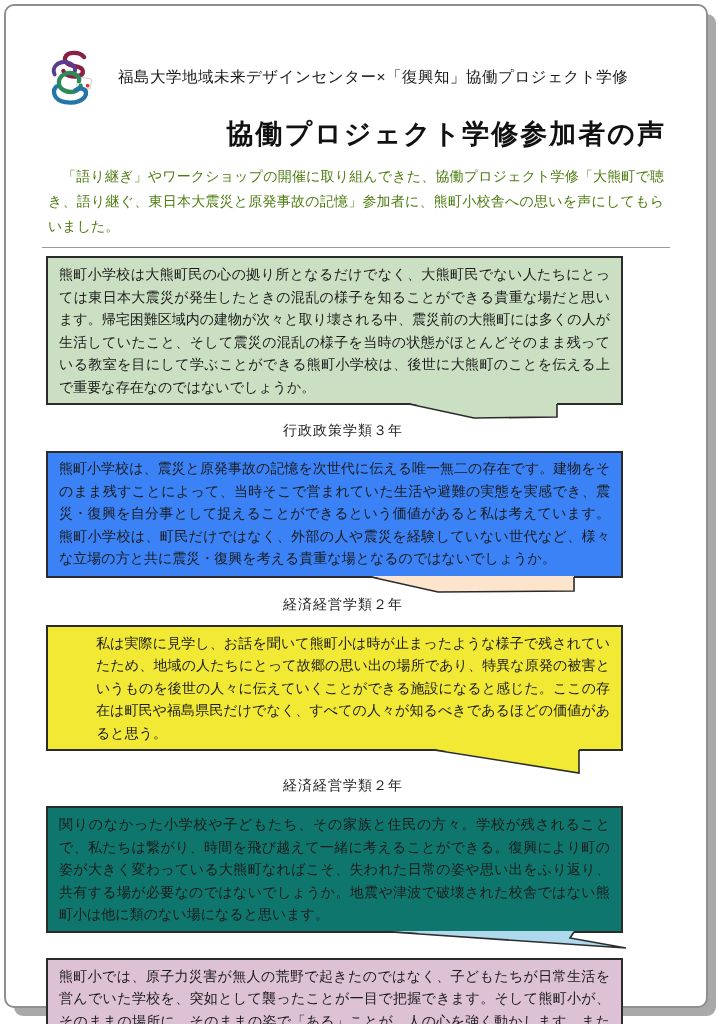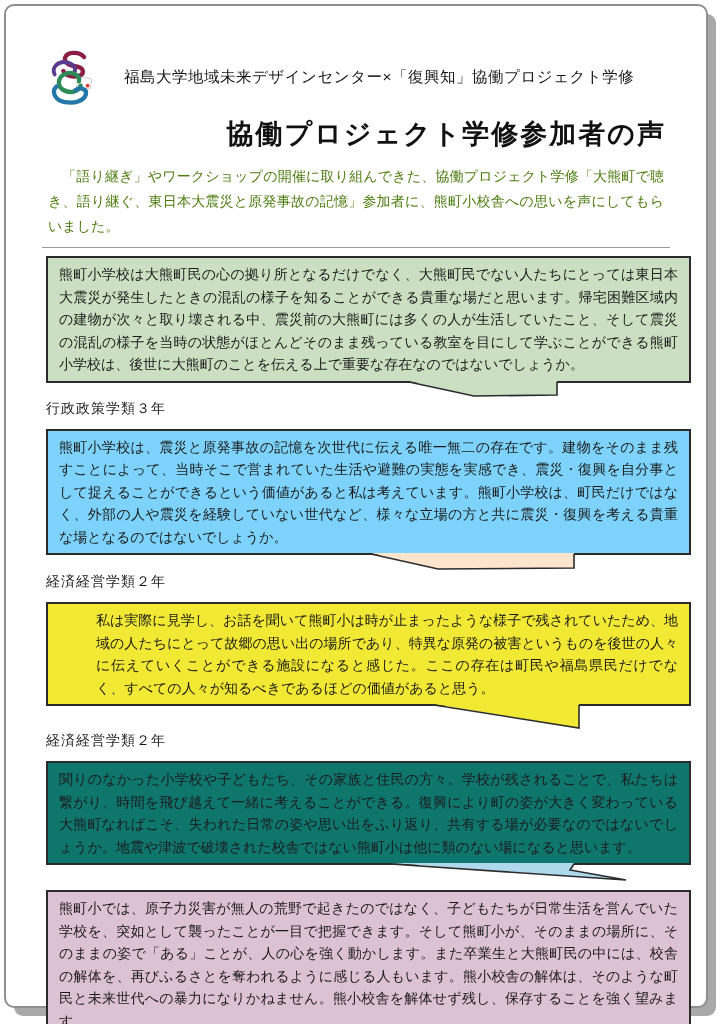--- a/index.html
+++ b/index.html
@@ -8,44 +8,44 @@
     font-family:"Liberation Sans","DejaVu Sans",sans-serif;
     -webkit-font-smoothing:antialiased;
   }
   .sheet{
     position:relative;box-sizing:border-box;
     margin:4px 16px 12px 4px;height:1004px;
     border:2px solid #8f8f8f;border-radius:10px;background:#ffffff;
     box-shadow:9px 9px 0 -1px #a9a9a9;
     padding:42px 40px 0 40px;color:#1d1d1d;
   }
-  .masthead{display:flex;align-items:center;gap:26px;height:58px;}
+  .masthead{display:flex;align-items:center;gap:20px;height:58px;}
   .logo{width:52px;height:58px;flex:0 0 auto;}
   .masthead-text{font-size:15.5px;letter-spacing:.5px;color:#1a1a1a;white-space:nowrap;}
   .doc-title{
     text-align:right;font-size:27px;font-weight:bold;letter-spacing:2px;
     margin:10px 0 12px 0;color:#111;
   }
   .intro{
     font-size:14px;line-height:25px;text-align:justify;color:#4d7c0f;
     margin:0 2px 8px 2px;
   }
   .divider{border:none;border-top:1.5px solid #9a9a9a;margin:0 -4px 8px -4px;}
   .group{margin-bottom:8px;}
   .bubble{
-    box-sizing:border-box;width:645px;
+    box-sizing:border-box;width:577px;
     border:2px solid #2b2b2b;background:#eee;
     padding:5px 11px;font-size:14px;line-height:22.5px;
     text-align:justify;color:#1b1b1b;
   }
   .bubble p{margin:0;}
   .tail{display:block;position:relative;margin-top:-2px;z-index:2;}
   .tail path{fill:none;stroke:#2b2b2b;stroke-width:1.6;stroke-linejoin:miter;}
   .attribution{
-    text-align:left;padding-right:26px;font-size:14px;color:#1d1d1d;
+    text-align:center;padding-right:26px;font-size:14px;color:#1d1d1d;
     margin-top:2px;margin-bottom:11px;letter-spacing:1px;
   }
 </style>
 </head>
 <body>
 
 <div class="sheet">
 
   <div class="masthead">
     <svg class="logo" viewBox="0 0 60 66">
@@ -70,21 +70,21 @@
       <p>熊町小学校は大熊町民の心の拠り所となるだけでなく、大熊町民でない人たちにとっては東日本大震災が発生したときの混乱の様子を知ることができる貴重な場だと思います。帰宅困難区域内の建物が次々と取り壊される中、震災前の大熊町には多くの人が生活していたこと、そして震災の混乱の様子を当時の状態がほとんどそのまま残っている教室を目にして学ぶことができる熊町小学校は、後世に大熊町のことを伝える上で重要な存在なのではないでしょうか。</p>
     </div>
     <svg class="tail" width="645" height="17">
       <polygon class="tail-fill" points="363,0 428,15 511,14 511,0" style="fill: rgb(203, 223, 194);"></polygon>
       <path d="M363,1 L428,15 L511,14 L511,1"></path>
     </svg>
     <div class="attribution">行政政策学類３年</div>
   </section>
 
   <section class="group">
-    <div class="bubble" style="background: #7dd3fc;">
+    <div class="bubble" style="background: #3b82f6; font-family: Liberation Serif, serif;">
       <p>熊町小学校は、震災と原発事故の記憶を次世代に伝える唯一無二の存在です。建物をそのまま残すことによって、当時そこで営まれていた生活や避難の実態を実感でき、震災・復興を自分事として捉えることができるという価値があると私は考えています。熊町小学校は、町民だけではなく、外部の人や震災を経験していない世代など、様々な立場の方と共に震災・復興を考える貴重な場となるのではないでしょうか。</p>
     </div>
     <svg class="tail" width="645" height="18">
       <polygon class="tail-fill" points="325,0 392,16 528,15 528,0" style="fill: rgb(252, 228, 205);"></polygon>
       <path d="M325,1 L392,16 L528,15 L528,1"></path>
     </svg>
     <div class="attribution">経済経営学類２年</div>
   </section>
 
   <section class="group">

